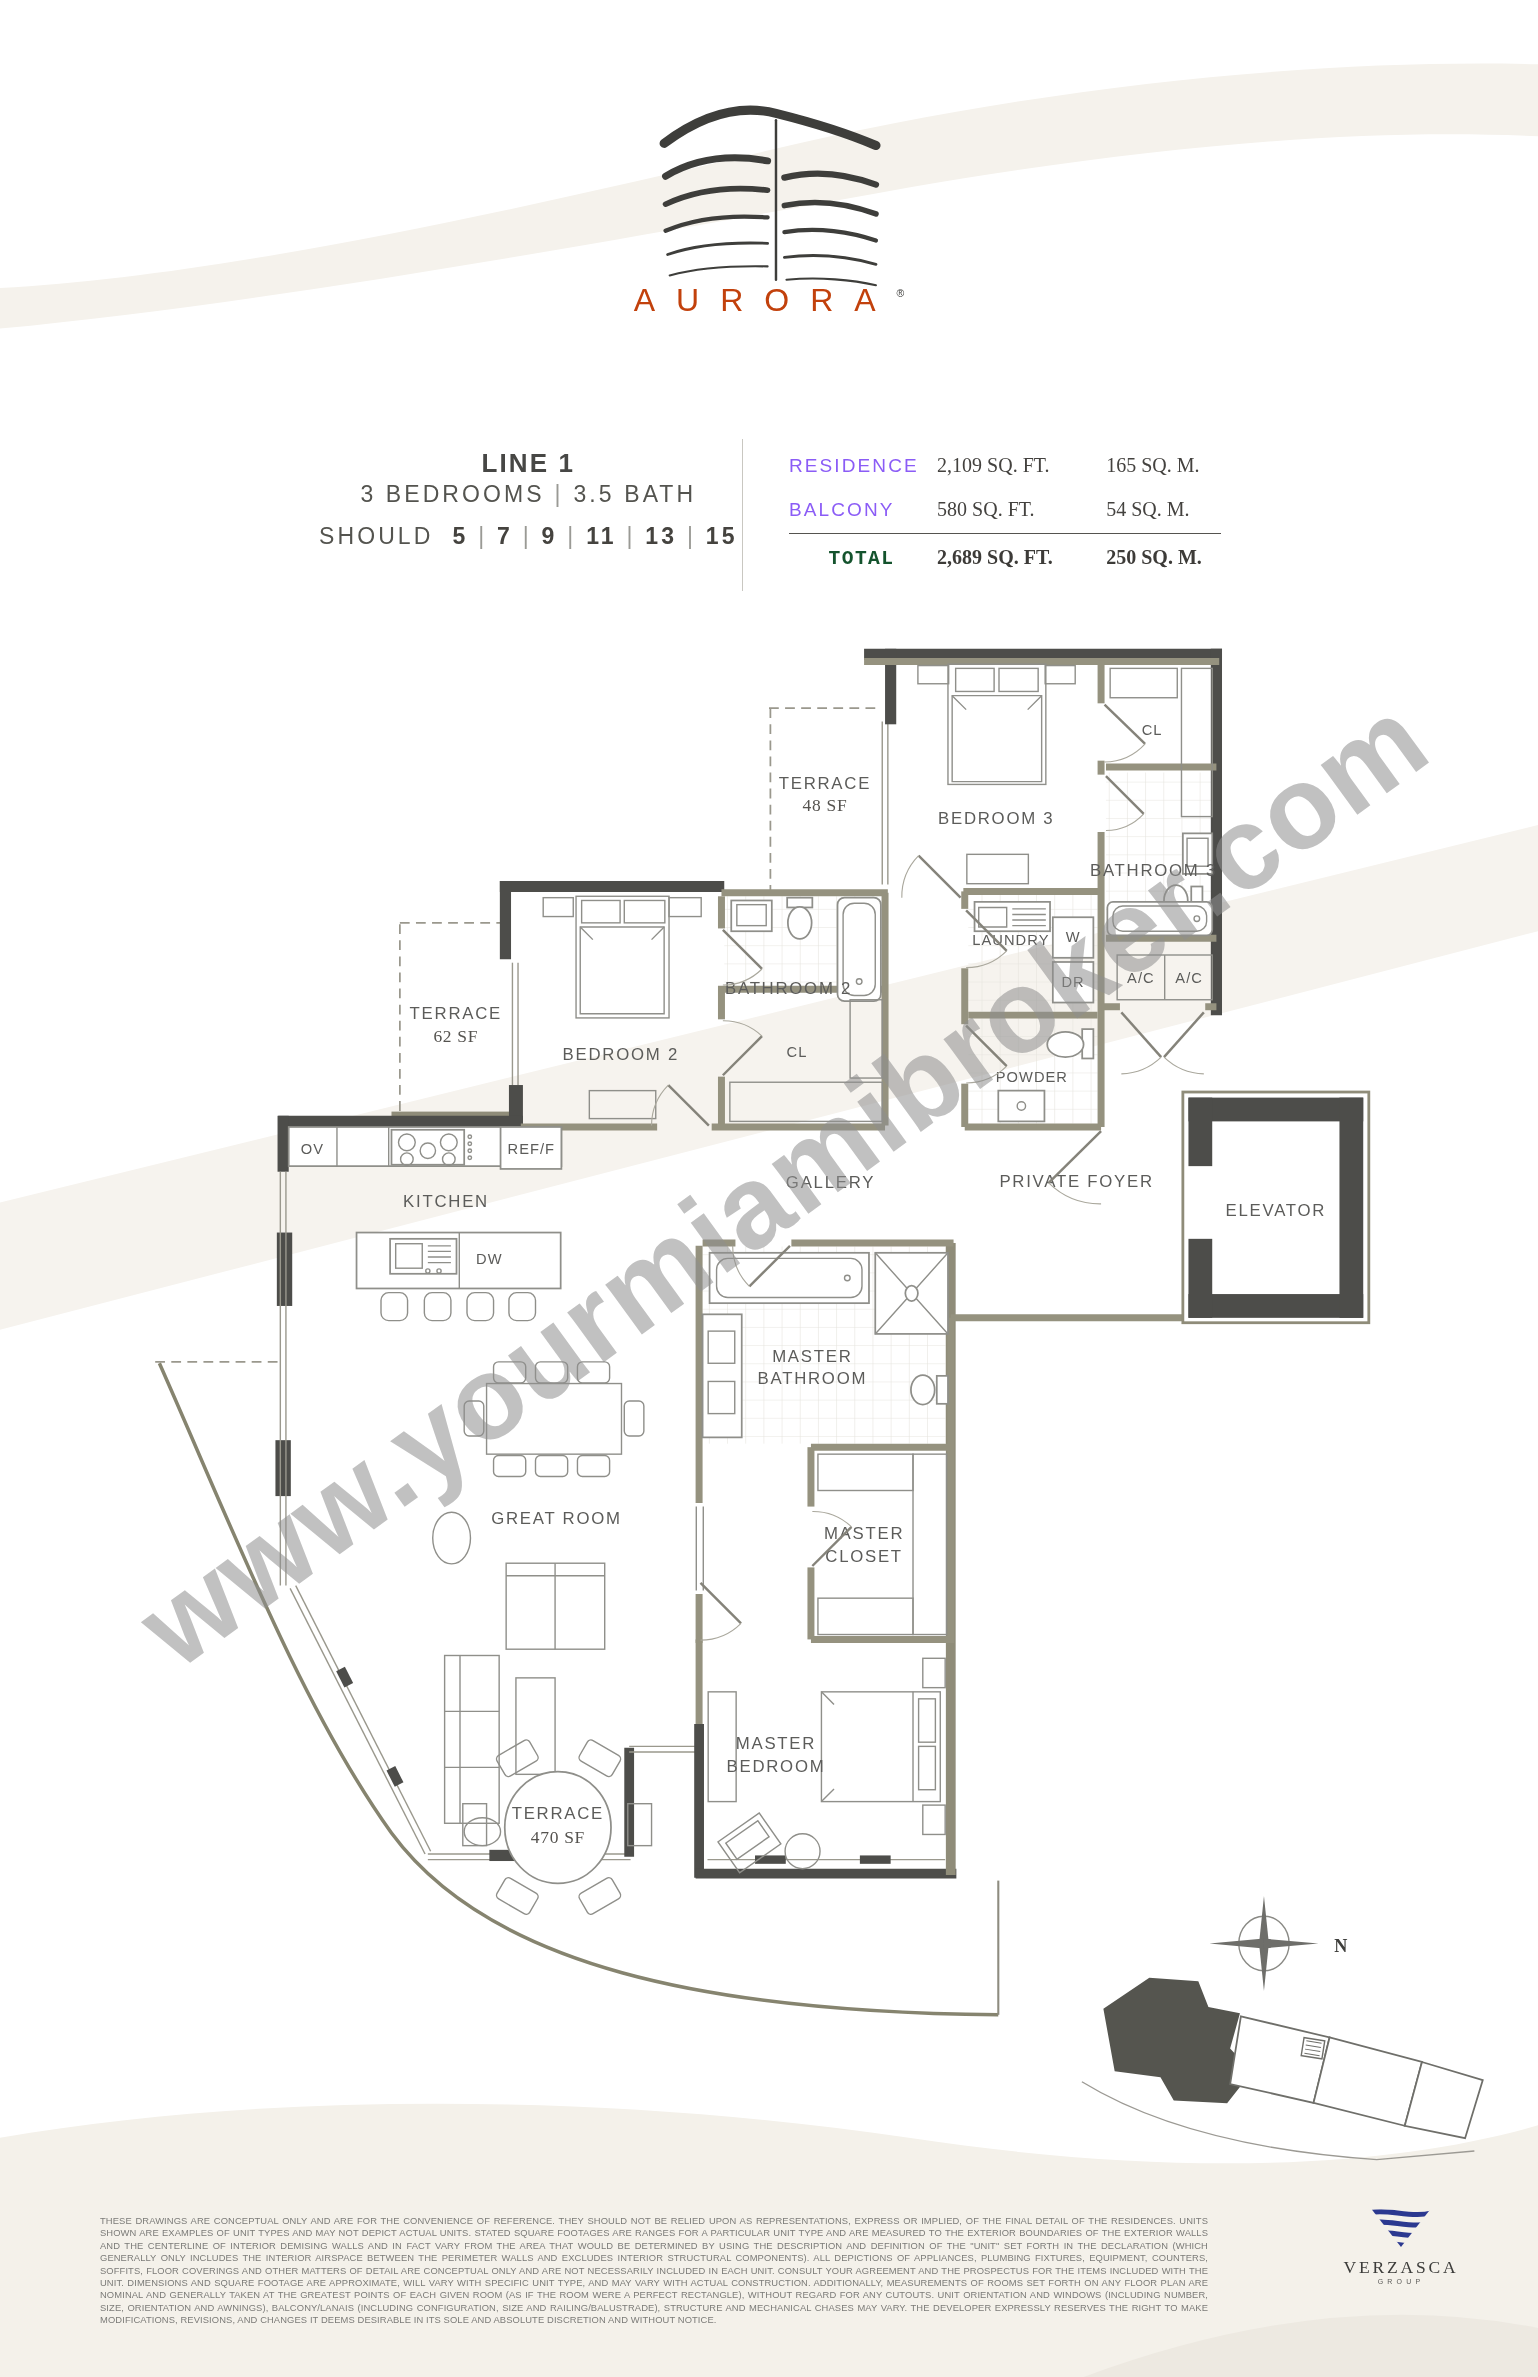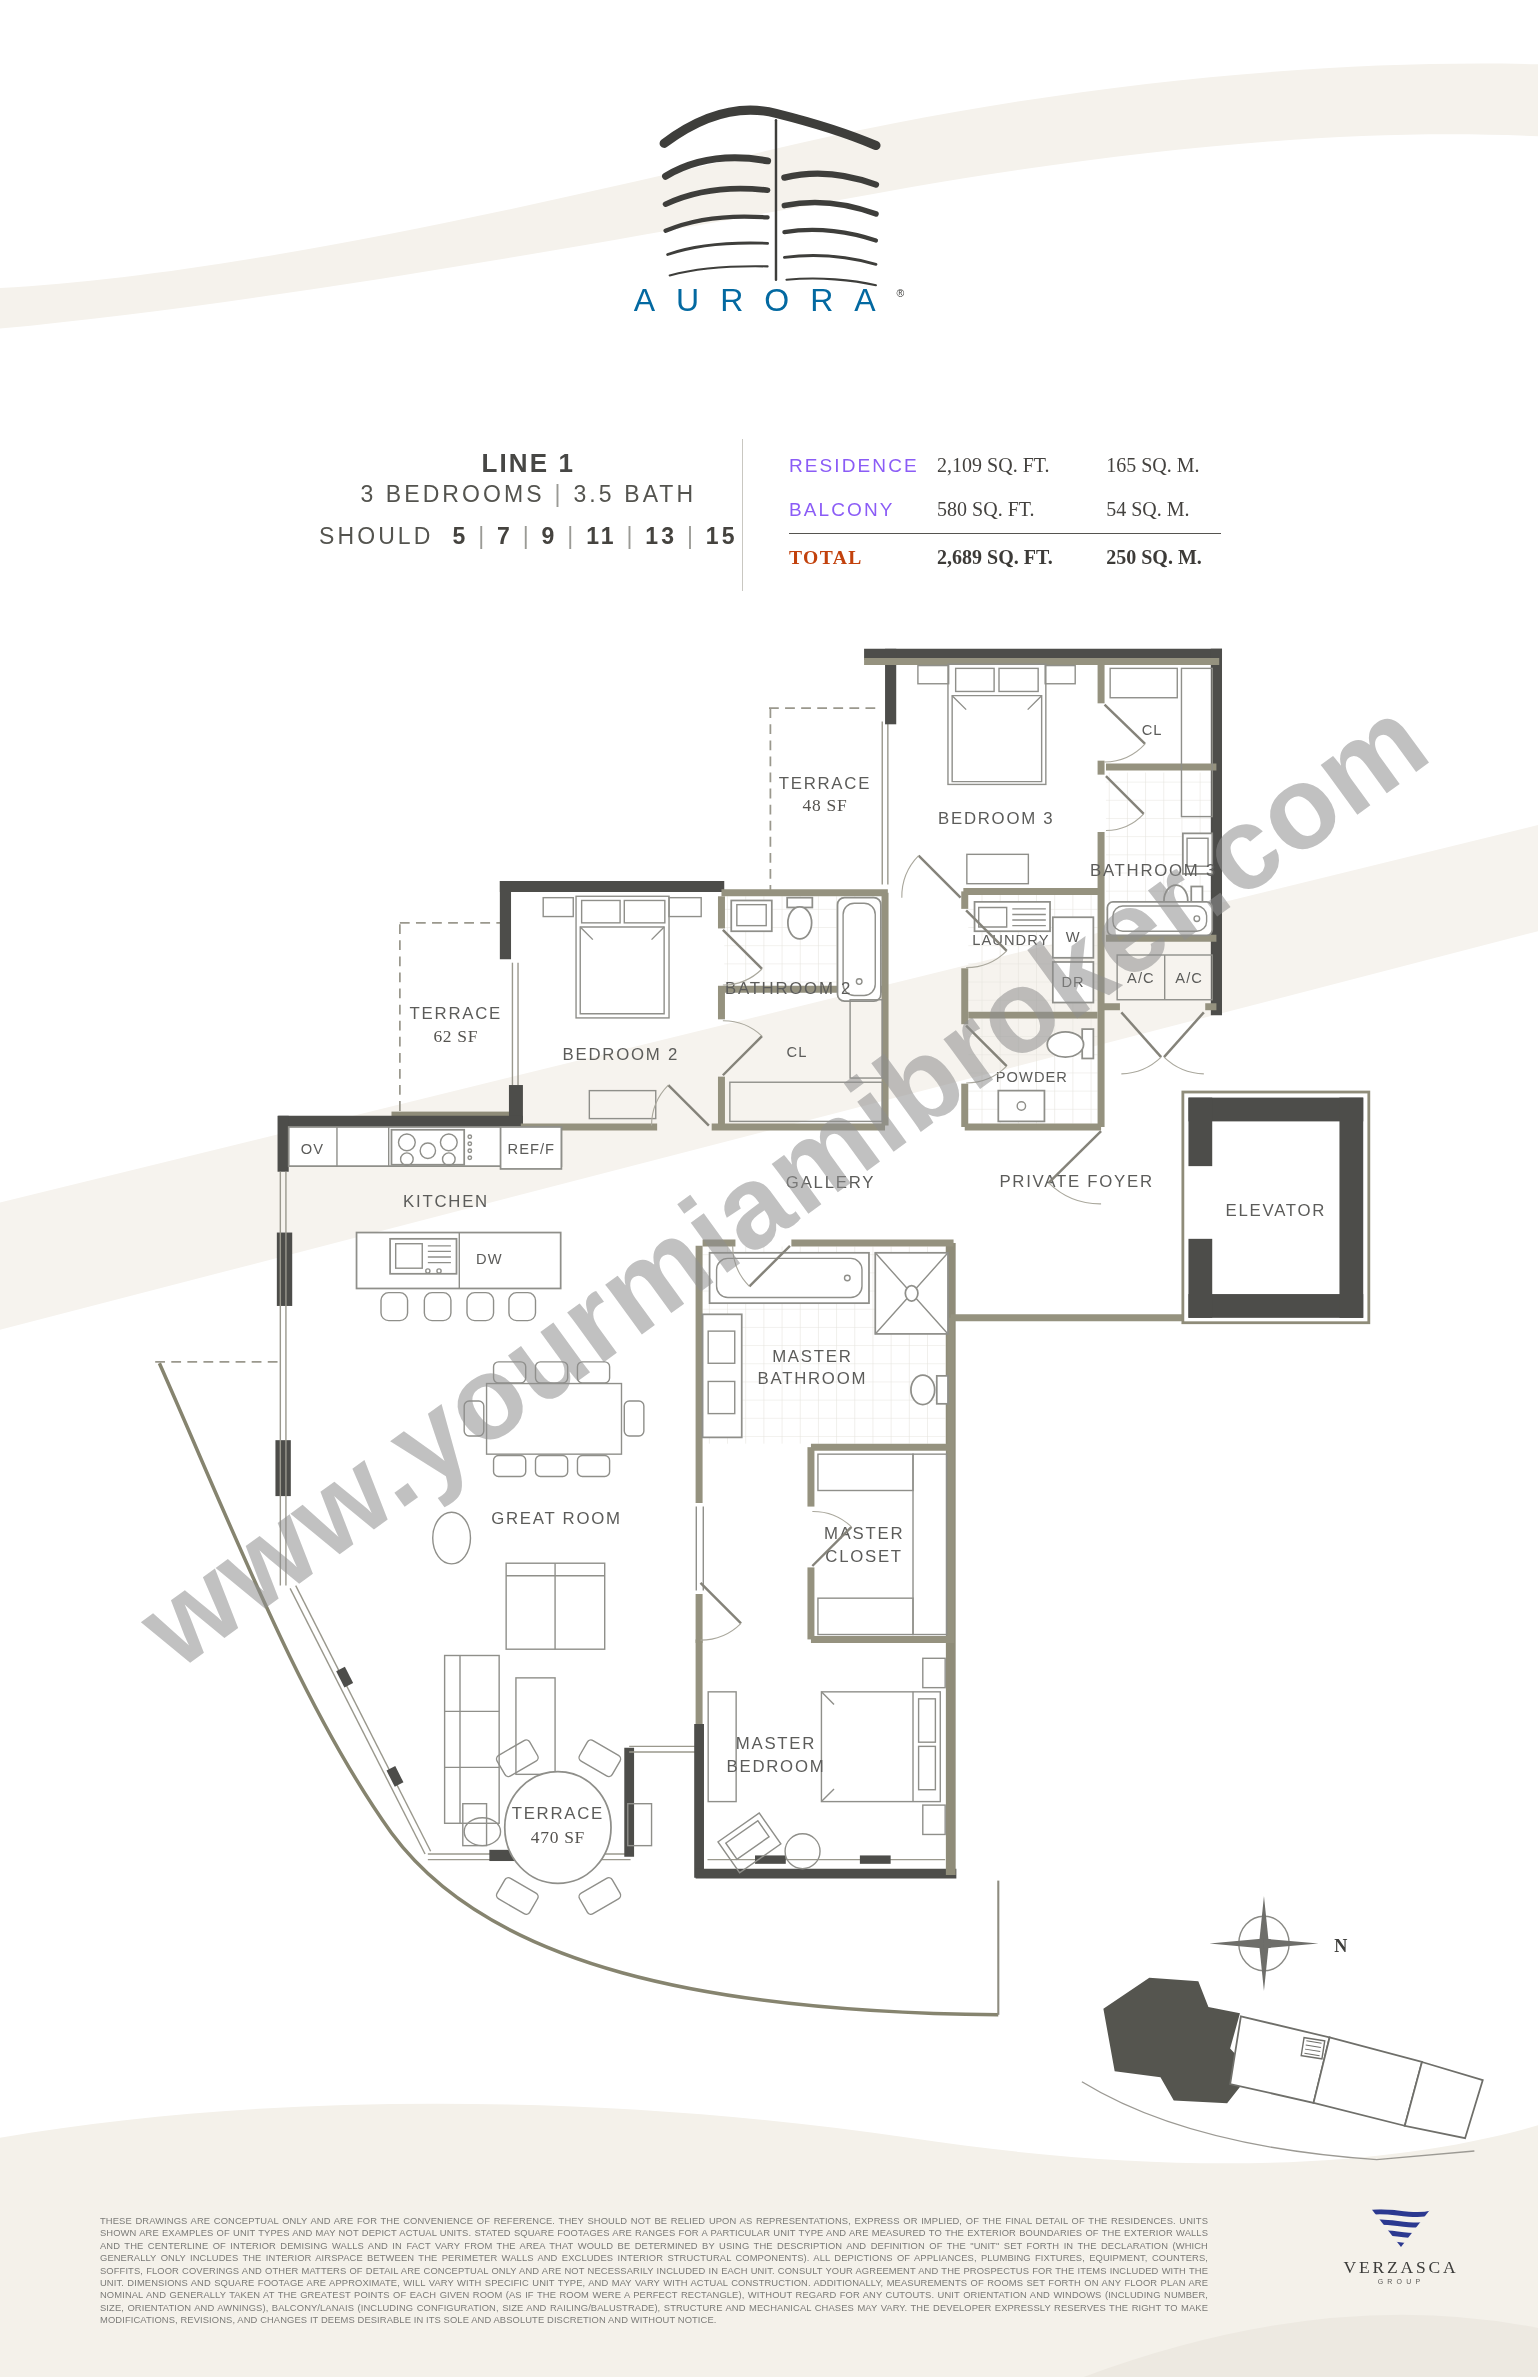--- a/index.html
+++ b/index.html
@@ -13,25 +13,25 @@
   .hdr-floors{margin-top:15.4px;font-size:23px;font-weight:300;letter-spacing:3.1px;color:#54544f;}
   .fsep{color:#9a9a95;font-weight:300;padding:0 9.8px;}
   .fnum{font-weight:bold;color:#45433f;}
   .hdr-div{position:absolute;left:742px;top:439px;width:1.4px;height:152px;background:#c9c7c1;}
   .tbl{position:absolute;left:789px;top:448px;width:448px;}
   .trow{position:absolute;left:0;white-space:nowrap;}
   .tlab{display:inline-block;width:145px;font-size:19px;font-weight:300;letter-spacing:2.1px;color:#8b5cf6;}
   .tval{display:inline-block;width:166px;font-family:"Liberation Serif",serif;font-size:20px;color:#44423f;}
   .tval2{display:inline-block;font-family:"Liberation Serif",serif;font-size:20px;color:#44423f;}
   .trule{position:absolute;left:0;top:85px;width:432px;height:1.4px;background:#55534f;}
-  .trow.total .tlab{font-family:Liberation Serif, serif;font-weight:bold;font-size:19.6px;letter-spacing:1.4px;color:#c2410c;}
+  .trow.total .tlab{font-family:Liberation Mono, monospace;font-weight:bold;font-size:19.6px;letter-spacing:1.4px;color:#14532d;text-align:center;}
   .trow.total .tval,.trow.total .tval2{font-weight:bold;color:#3d3b38;}
   
   .brand{position:absolute;left:0;top:282px;width:1538px;text-align:center;}
-  .brand-name{font-size:32px;font-weight:500;letter-spacing:21px;color:#0369a1;}
+  .brand-name{font-size:32px;font-weight:500;letter-spacing:21px;color:#c2410c;}
   .brand-reg{font-size:10.5px;vertical-align:14px;letter-spacing:0;color:#3b3b39;}
   
   .wm{position:absolute;left:783px;top:1182px;transform:translate(-50%,-50%) rotate(-36deg);
       font-size:117px;font-weight:bold;letter-spacing:1.4px;color:#8f8f8f;opacity:.55;white-space:nowrap;z-index:5;}
   
   .disc{position:absolute;left:100px;top:2215px;width:1108px;font-size:9.4px;line-height:12.4px;
         letter-spacing:0.1px;color:#7b7b78;text-align:justify;}
   .vz-name{position:absolute;left:1317px;top:2257px;width:168px;text-align:center;
            font-family:"Liberation Serif",serif;font-size:17.5px;letter-spacing:2.8px;color:#3c3c3a;}
   .vz-group{position:absolute;left:1317px;top:2278px;width:168px;text-align:center;

